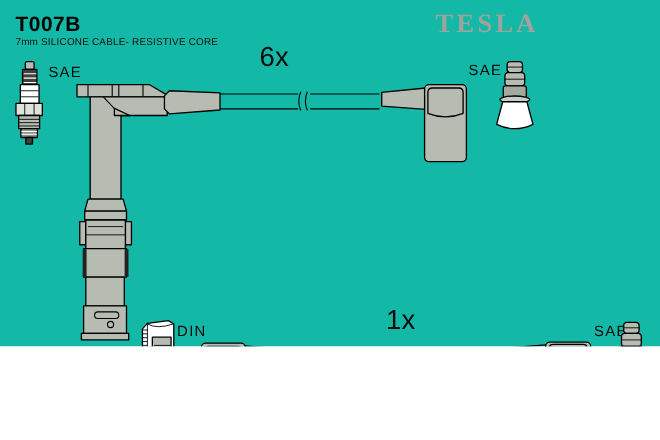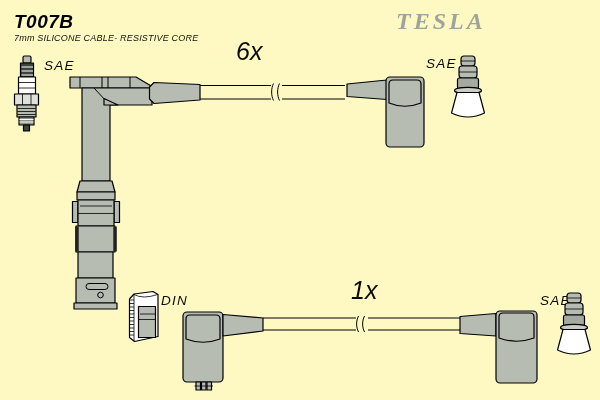--- a/index.html
+++ b/index.html
@@ -1,17 +1,17 @@
 <!DOCTYPE html>
 <html><head>
 <meta charset="utf-8">
 <style>
   html,body{margin:0;padding:0;background:#fff;}
-  .stage{position:relative;width:600px;height:400px;background:#fef9c3;overflow:hidden;
-         font-family:"Liberation Sans",sans-serif;font-style:italic;}
+  .stage{position:relative;width:600px;height:315px;background:#14b8a6;overflow:hidden;
+         font-family:"Liberation Sans",sans-serif;}
   svg{display:block;}
   .title{font-family:"Liberation Sans",sans-serif;font-weight:bold;font-size:19px;letter-spacing:.5px;fill:#000;}
   .subtitle{font-family:"Liberation Sans",sans-serif;font-size:9px;letter-spacing:.2px;fill:#111;}
   .brand{font-family:"Liberation Serif",serif;font-weight:bold;font-size:24px;letter-spacing:3px;}
   .qty{font-family:"Liberation Sans",sans-serif;font-size:25px;fill:#0a0a0a;}
   .lbl{font-family:"Liberation Sans",sans-serif;font-size:13.5px;letter-spacing:1.2px;fill:#0a0a0a;}
   .part{stroke:#000;stroke-width:1.2;stroke-linejoin:round;}
   .ln{stroke:#000;stroke-width:1;fill:none;}
   .thin{stroke:#000;stroke-width:.8;fill:none;}
   .wln{stroke:#fff;stroke-width:1;fill:none;}

